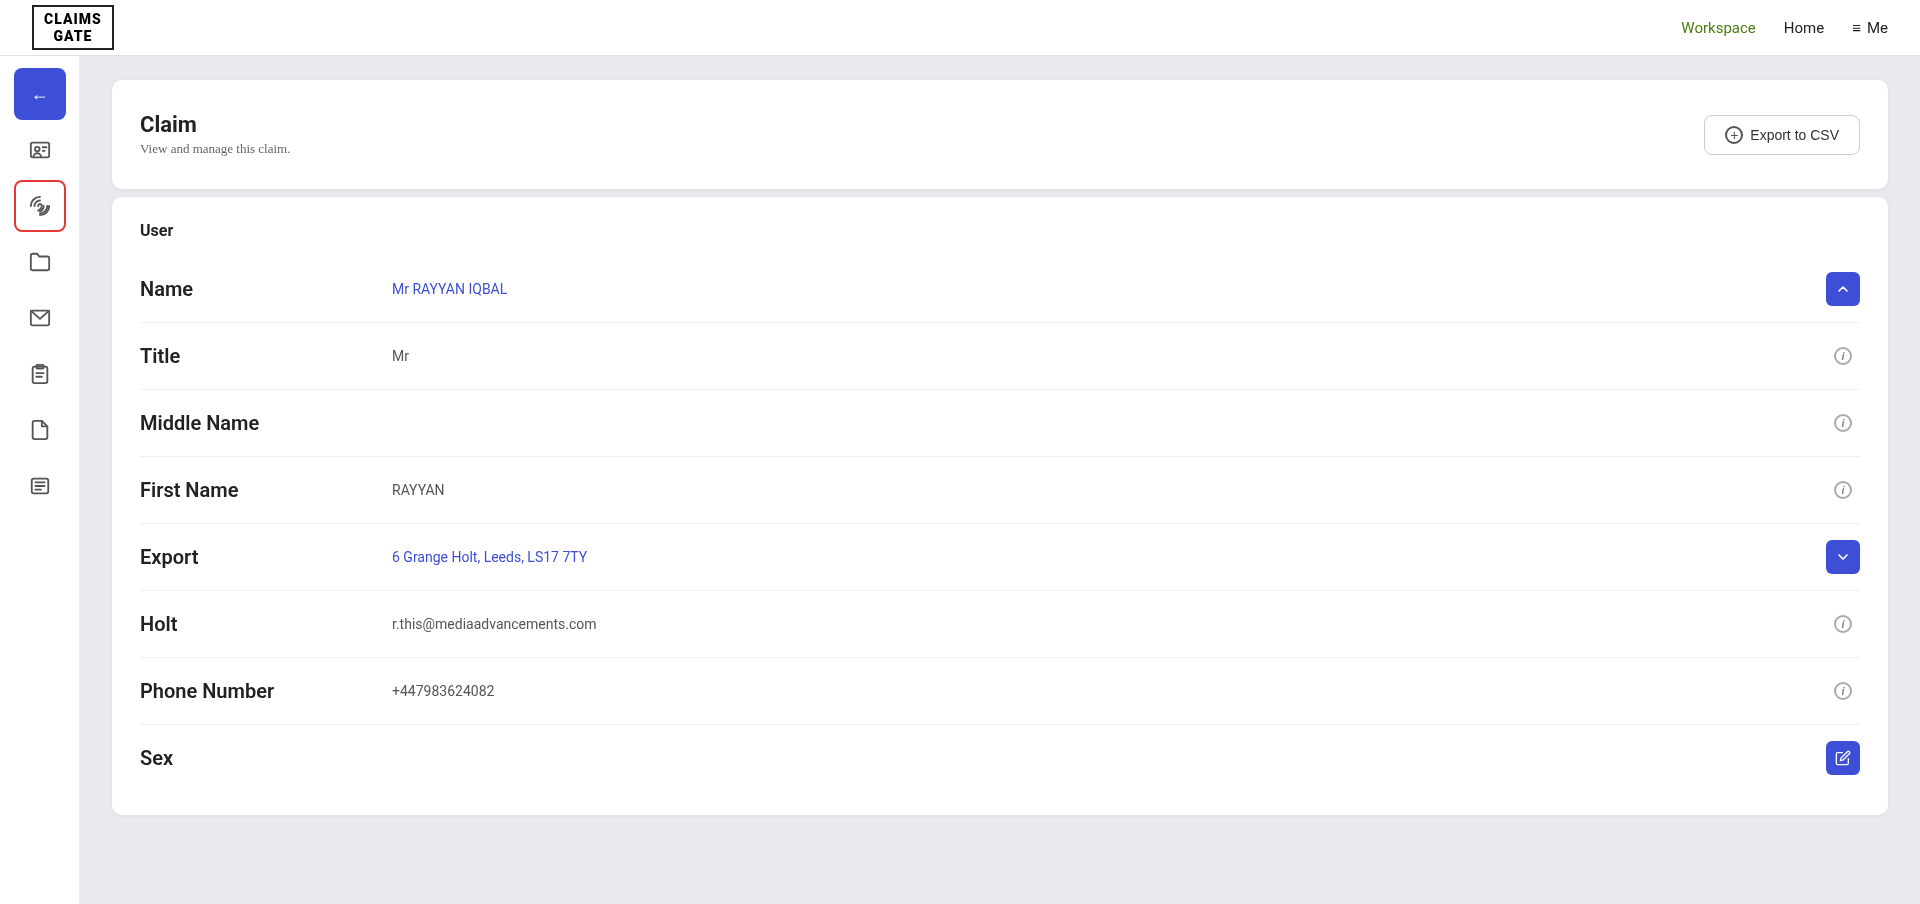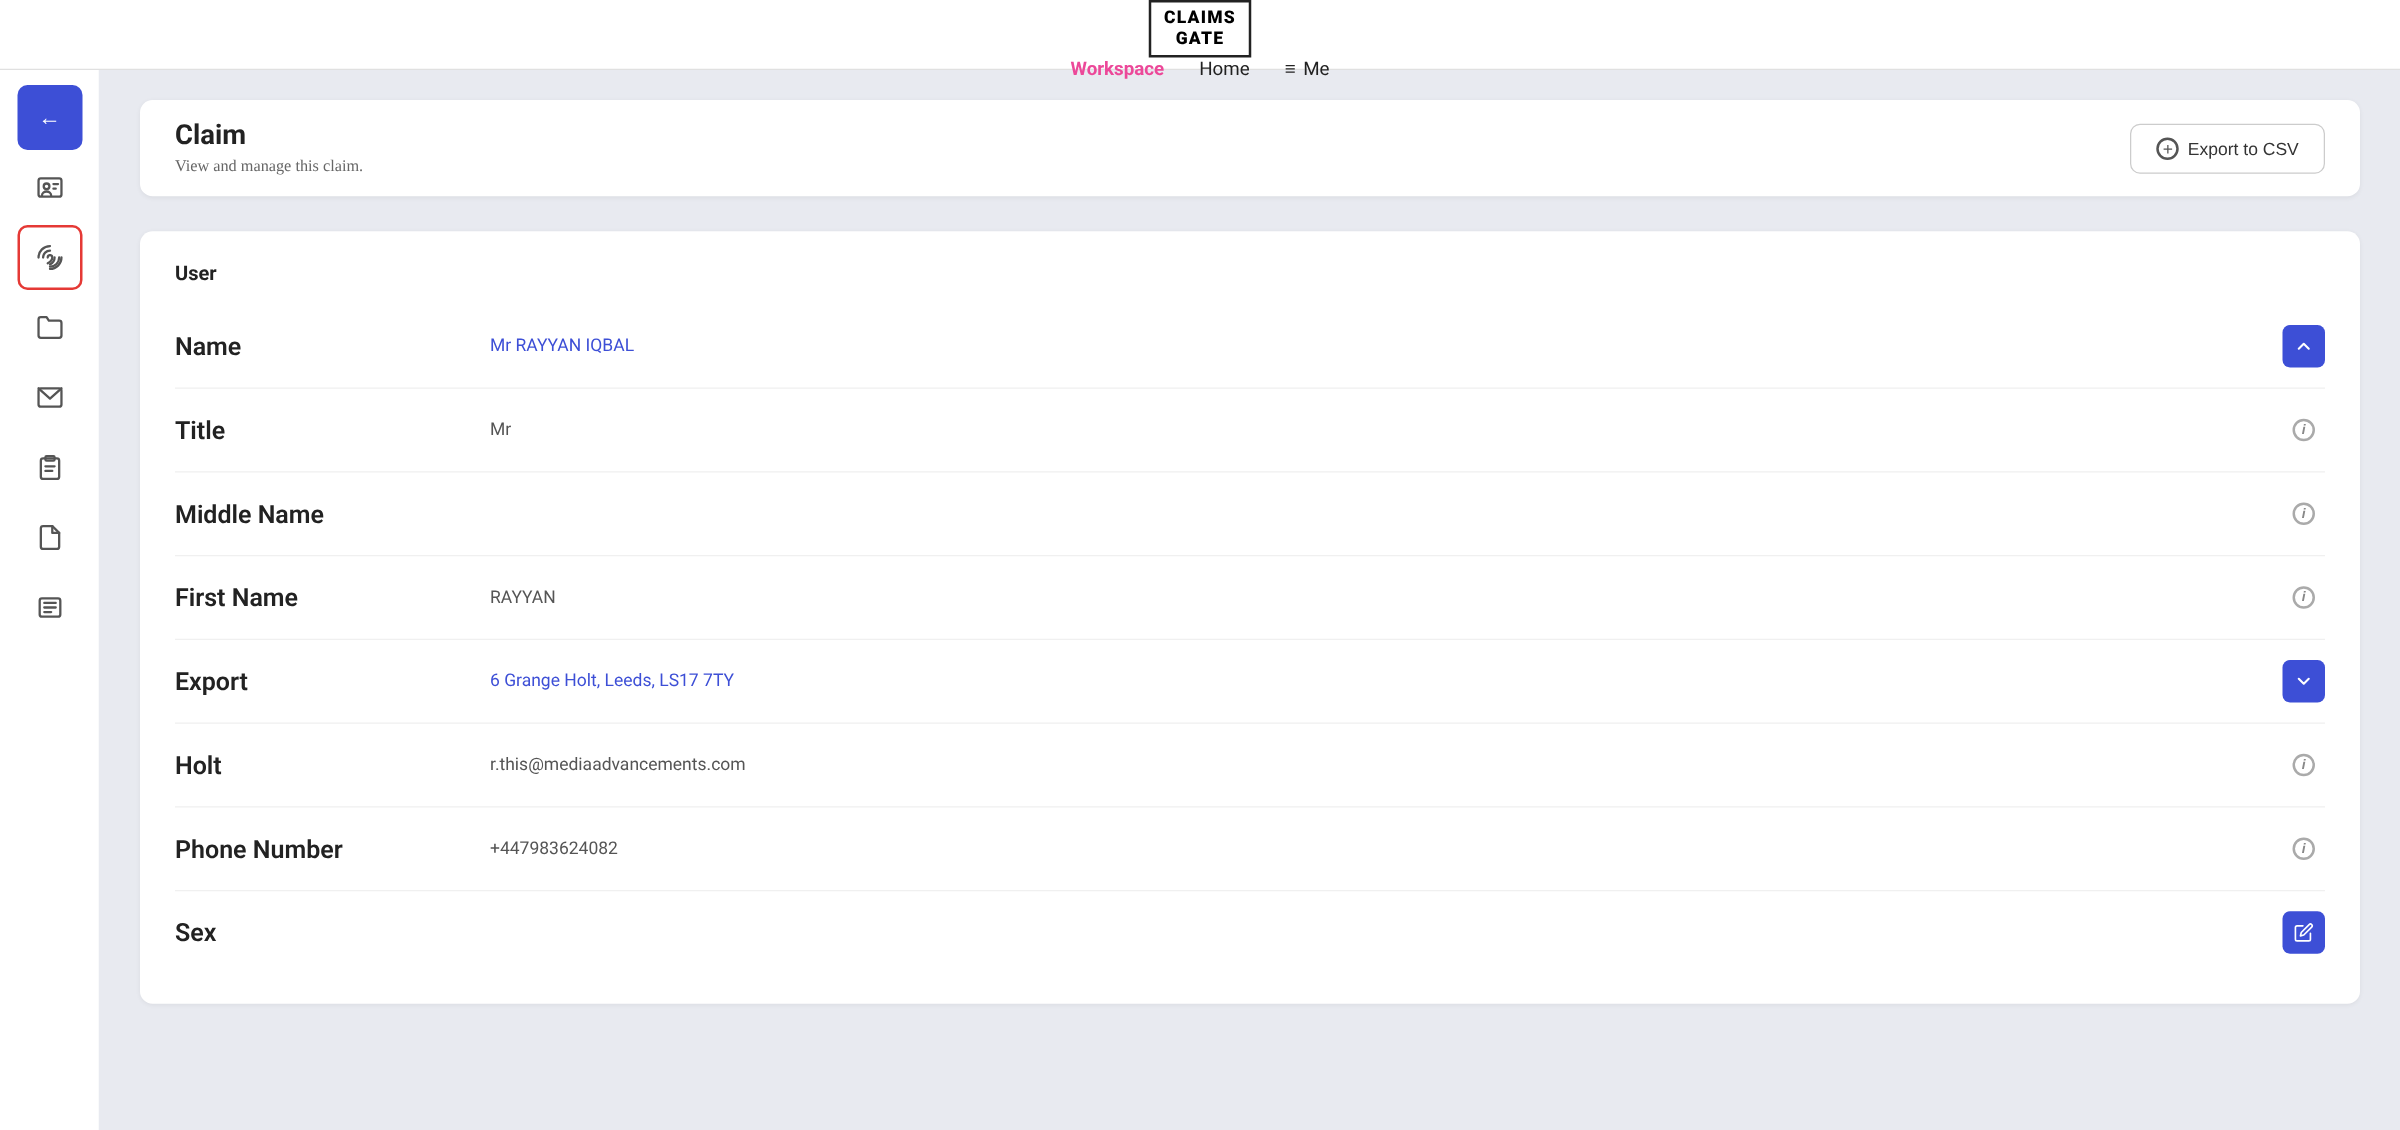--- a/index.html
+++ b/index.html
@@ -15,21 +15,20 @@
     .top-nav {
       background: #fff;
       height: 56px;
       display: flex;
       align-items: center;
       justify-content: space-between;
       padding: 0 32px;
       border-bottom: 1px solid #e0e0e0;
       position: relative;
       z-index: 10;
-      flex-direction: column;
     }
     .logo-box {
       border: 2px solid #222;
       padding: 4px 10px;
       font-weight: 900;
       font-size: 14px;
       line-height: 1.2;
       letter-spacing: 1px;
       text-align: center;
     }
@@ -38,22 +37,22 @@
       align-items: center;
       gap: 28px;
     }
     .nav-link {
       font-size: 15px;
       color: #222;
       cursor: pointer;
       text-decoration: none;
     }
     .nav-link.active {
-      color: #ec4899;
-      font-weight: 700;
+      color: #4d7c0f;
+      font-weight: 400;
     }
     .nav-menu {
       display: flex;
       align-items: center;
       gap: 6px;
       cursor: pointer;
       font-size: 15px;
       color: #222;
     }
 
@@ -101,25 +100,25 @@
     .content-area {
       flex: 1;
       padding: 24px 32px;
       overflow-y: auto;
     }
 
     
     .page-header-card {
       background: #fff;
       border-radius: 10px;
-      padding: 16px 28px;
+      padding: 32px 28px;
       display: flex;
       align-items: center;
       justify-content: space-between;
-      margin-bottom: 28px;
+      margin-bottom: 8px;
       box-shadow: 0 1px 4px rgba(0,0,0,0.06);
     }
     .page-title {
       font-size: 22px;
       font-weight: 700;
       color: #222;
     }
     .page-subtitle {
       font-size: 13px;
       color: #666;

